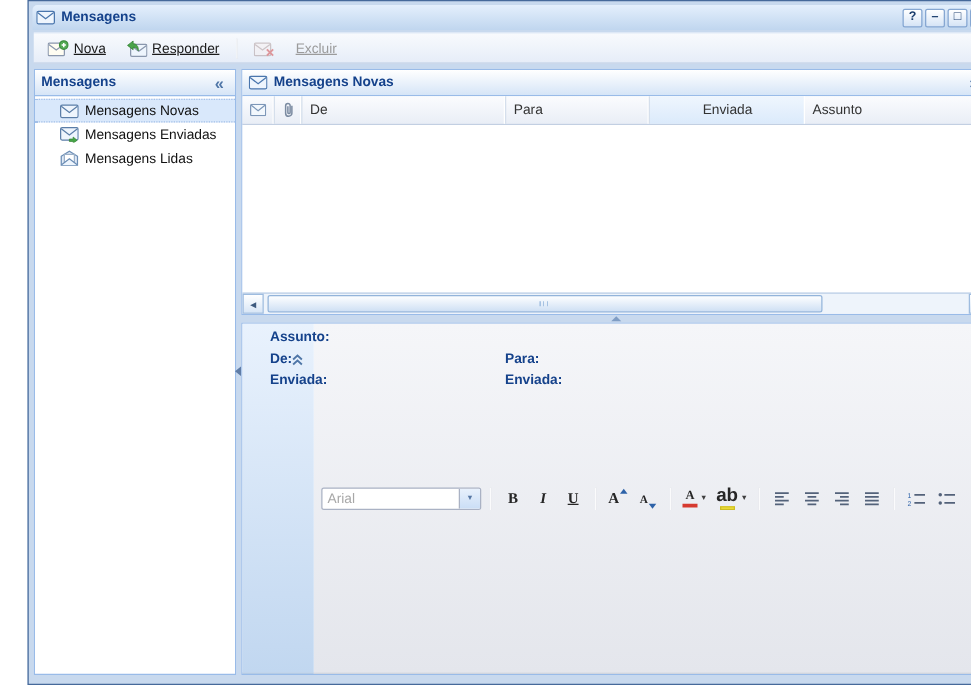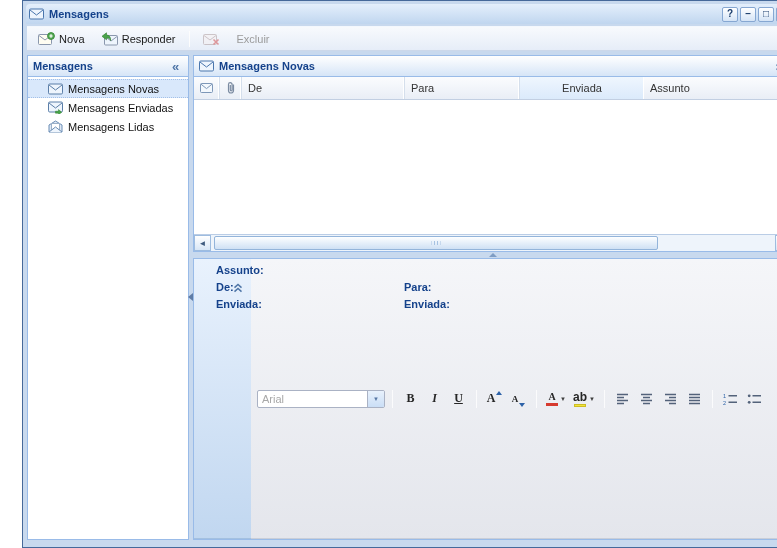--- a/index.html
+++ b/index.html
@@ -36,21 +36,21 @@
   
   .toolbar {
     position:absolute; left:4px; right:4px; top:25px; height:25px;
     display:flex; align-items:center; gap:2px; padding:0 4px;
     background: linear-gradient(#f8fafd,#e6edf8);
     border-top:1px solid #f4f8fd;
     border-bottom:1px solid #ccd8ea;
   }
   .tbtn {
     display:flex; align-items:center; gap:4px; padding:2px 6px;
-    border:1px solid transparent; border-radius:2px; color:#1a1a1a; cursor:pointer;
+    border:1px solid transparent; border-radius:2px; color:#1a1a1a; cursor:pointer;text-decoration:underline;
   }
   .tbtn.disabled { color:#9b9b9b; cursor:default;gap:17px; }
   .tbtn.disabled svg { opacity:.45; }
   .tsep { width:1px; height:16px; background:#c3cbd7; border-right:1px solid #fdfdfd; margin:0 4px; }
   
   .panel-header {
     height:21px; flex:0 0 21px;
     display:flex; align-items:center; gap:5px; padding:0 5px;
     background: linear-gradient(#ffffff,#d6e5f7);
     border-bottom:1px solid #99bbe8;
@@ -185,21 +185,21 @@
   .tri-up {
     width:0; height:0; border-left:3px solid transparent; border-right:3px solid transparent;
     border-bottom:4px solid #2d62a8; margin:2px 0 0 1px; align-self:flex-start;
   }
   .tri-dn {
     width:0; height:0; border-left:3px solid transparent; border-right:3px solid transparent;
     border-top:4px solid #2d62a8; margin:0 0 2px 1px; align-self:flex-end;
   }
   .stackA { display:flex; flex-direction:column; align-items:center; line-height:1; }
   .stackA .ltr  { font-family:"Liberation Serif", serif; font-weight:bold; font-size:10px; }
-  .stackA .ltr2 { font-weight:bold; font-size:12px; }
+  .stackA .ltr2 { font-weight:bold; font-size:15px; }
   .bar { width:12px; height:3px; margin-top:1px; }
   .bar.red    { background:#d63a2f; }
   .bar.yellow { background:#f2e53c; border:1px solid #cdbd23; }
   .ddown { font-size:6px; color:#3f3f3f; margin-left:2px; }
   .ed-body { flex:1; background:#fff; cursor:text; }
   svg { display:block; }
 </style>
 </head>
 <body>
 

